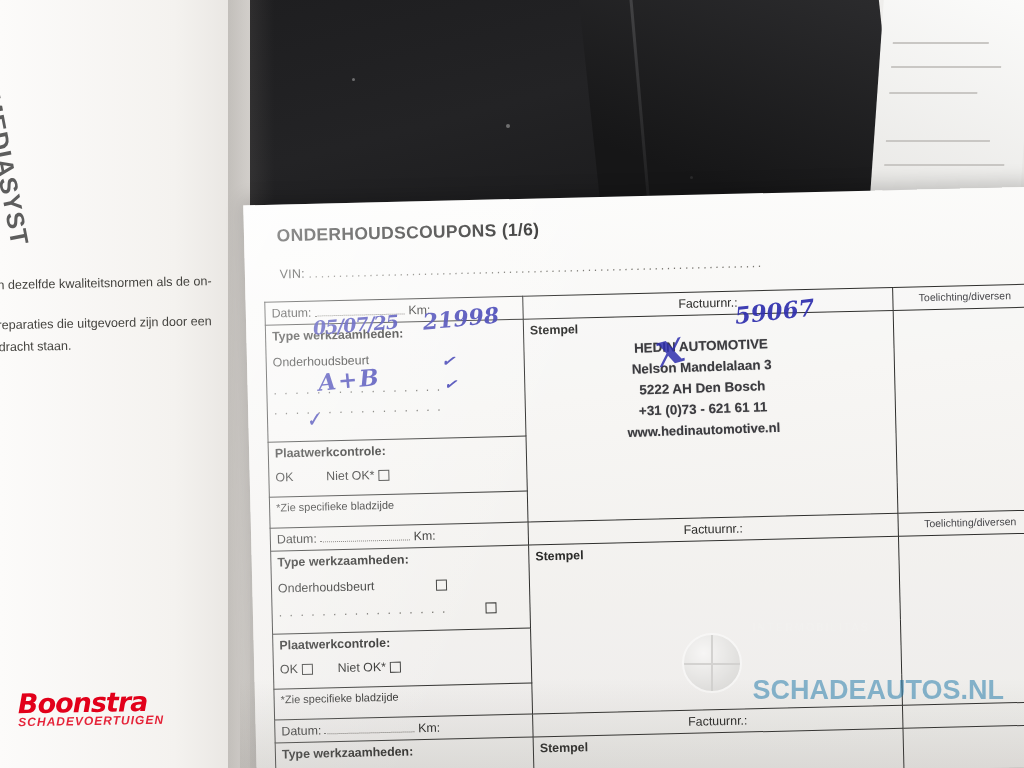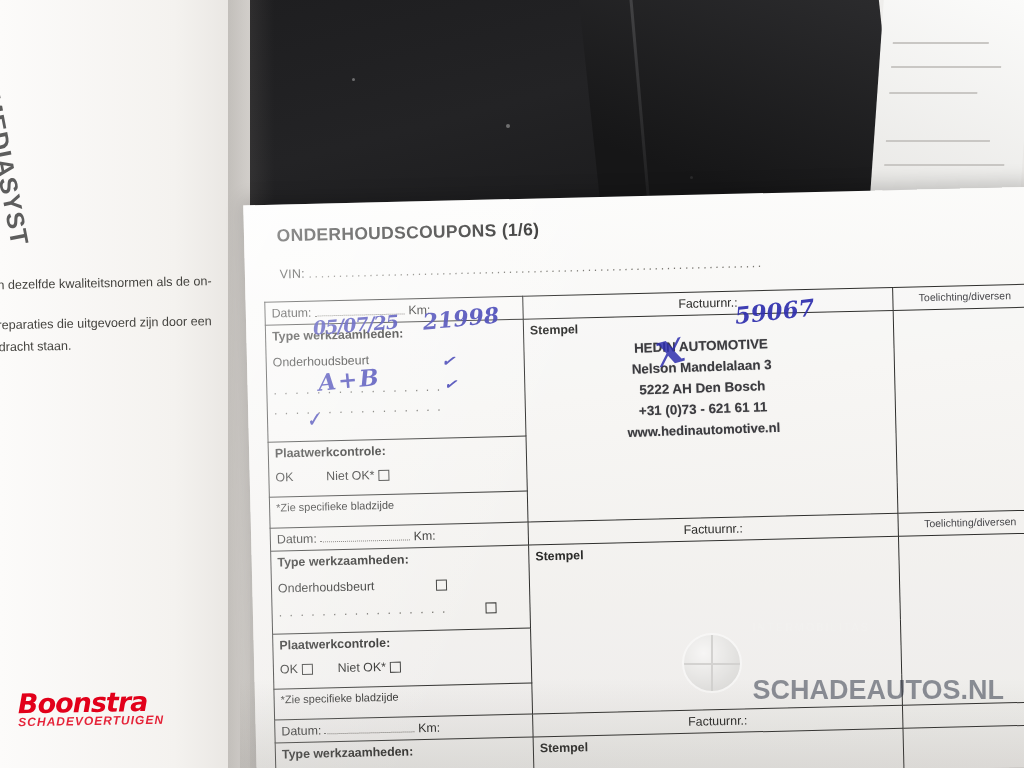--- a/index.html
+++ b/index.html
@@ -157,21 +157,21 @@
   }
   .wm-globe:before{
     content:"";position:absolute;left:50%;top:0;width:2px;height:100%;
     background:#b0b0ad;transform:translateX(-1px);
   }
   .wm-globe:after{
     content:"";position:absolute;left:0;top:50%;width:100%;height:2px;background:#b0b0ad;
   }
   .wm-txt{line-height:1.05;}
   .wm-txt .t1{font-size:10.5px;letter-spacing:2.2px;color:#f3f3f1;}
-  .wm-txt .t2{font-size:27px;font-weight:700;letter-spacing:0px;color:#0f172a;margin-top:43px;}
+  .wm-txt .t2{font-size:27px;font-weight:700;letter-spacing:0px;color:#0369a1;margin-top:43px;}
   .boonstra{
     position:absolute;left:18px;bottom:40px;transform:rotate(-1deg);
   }
   .boonstra .b1{
     font-size:27px;font-weight:700;font-style:italic;color:#e2001a;
     letter-spacing:-1px;font-family:"DejaVu Sans", sans-serif;
   }
   .boonstra .b2{
     font-size:12px;font-weight:700;font-style:italic;color:#e2001a;
     letter-spacing:1px;margin-top:-4px;opacity:.85;

